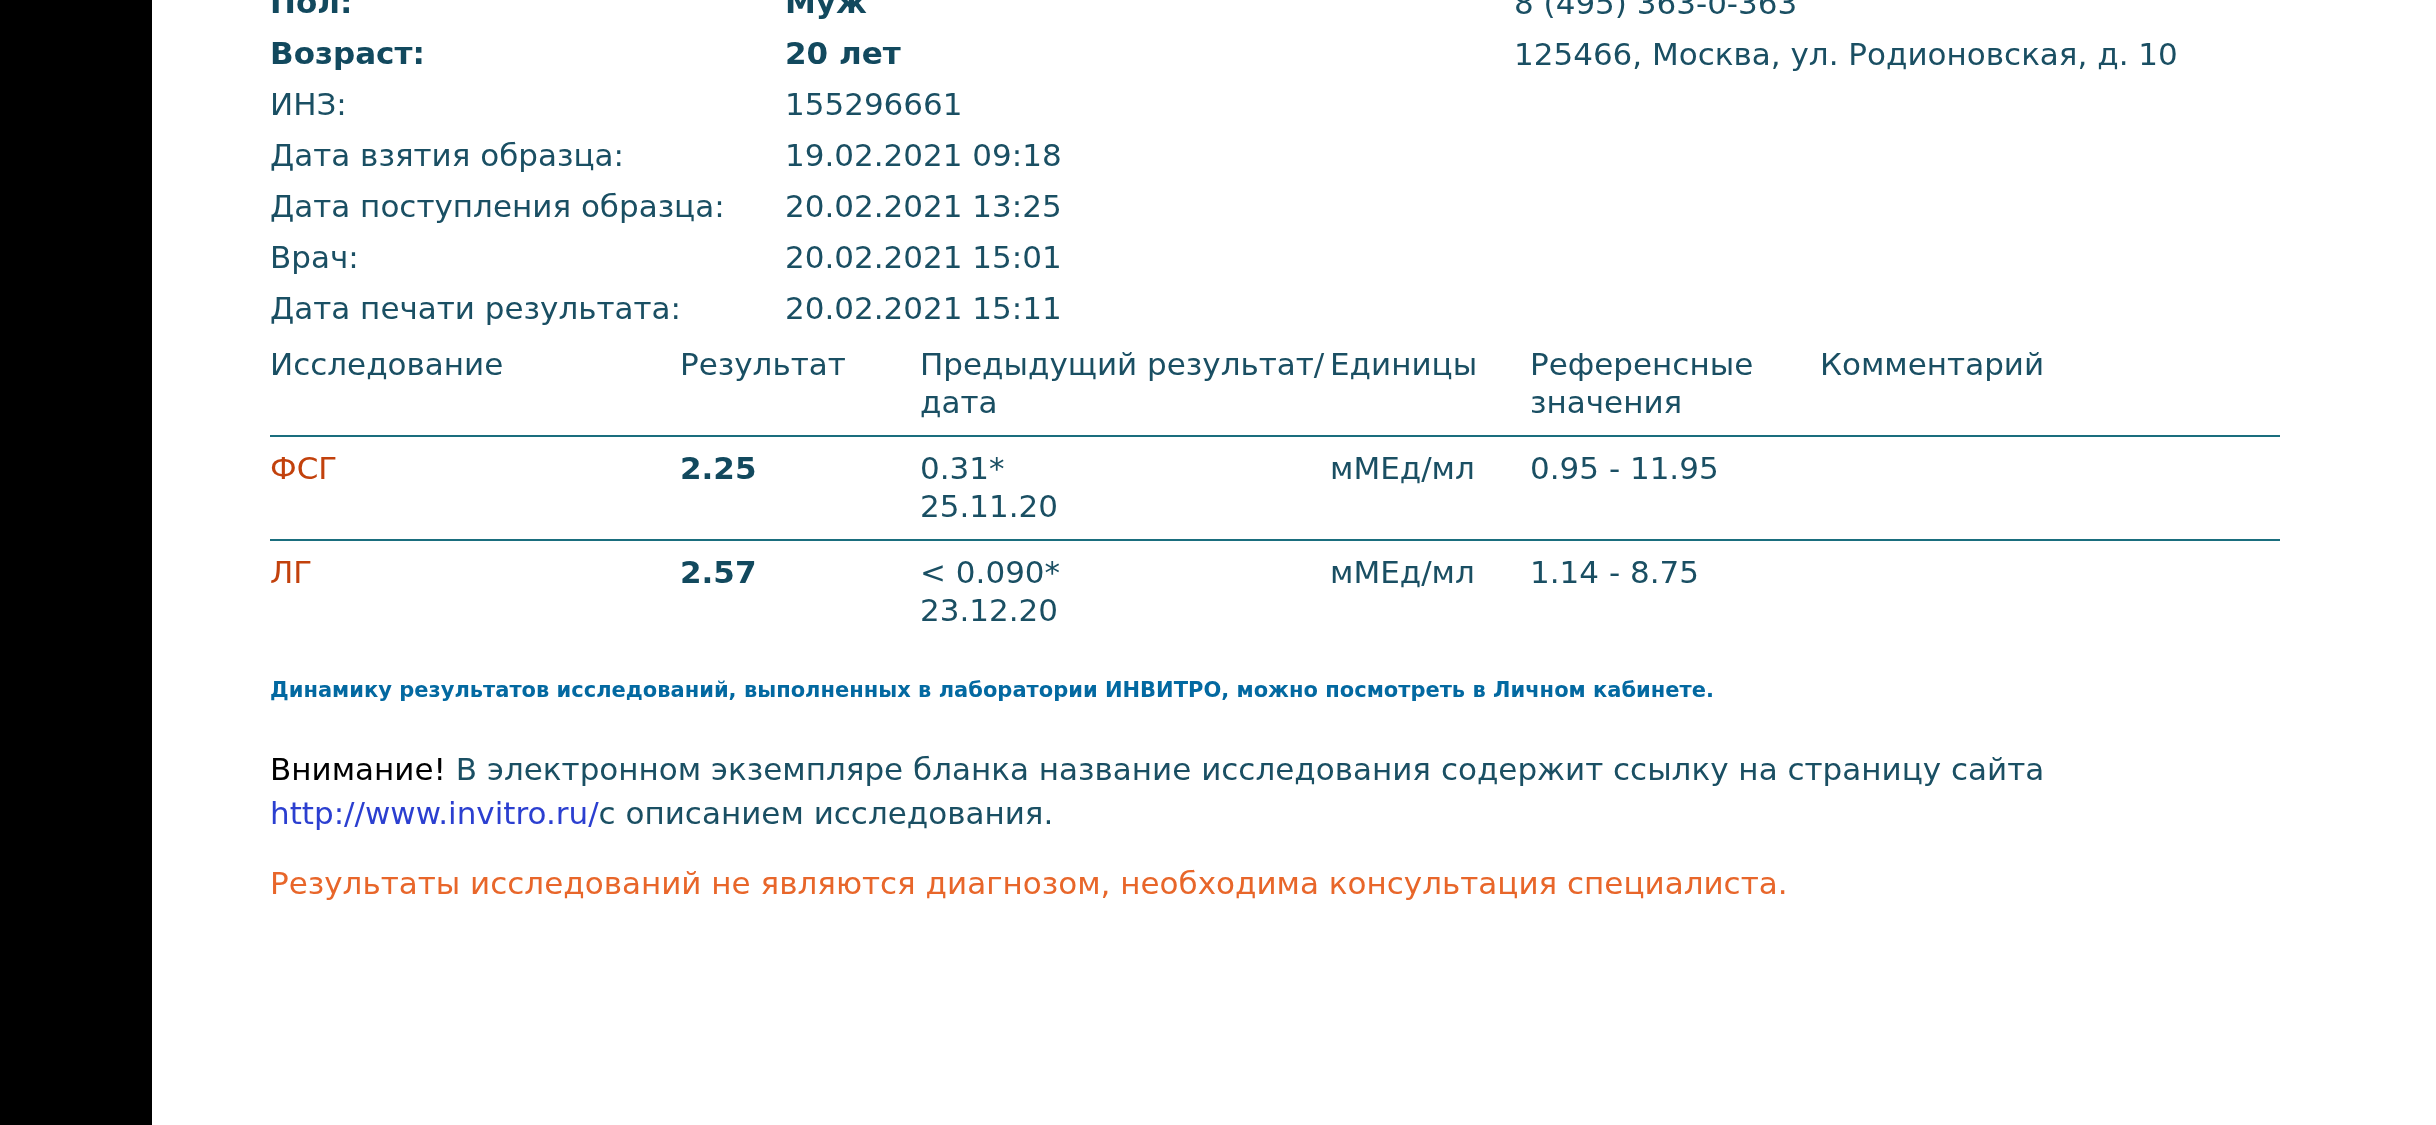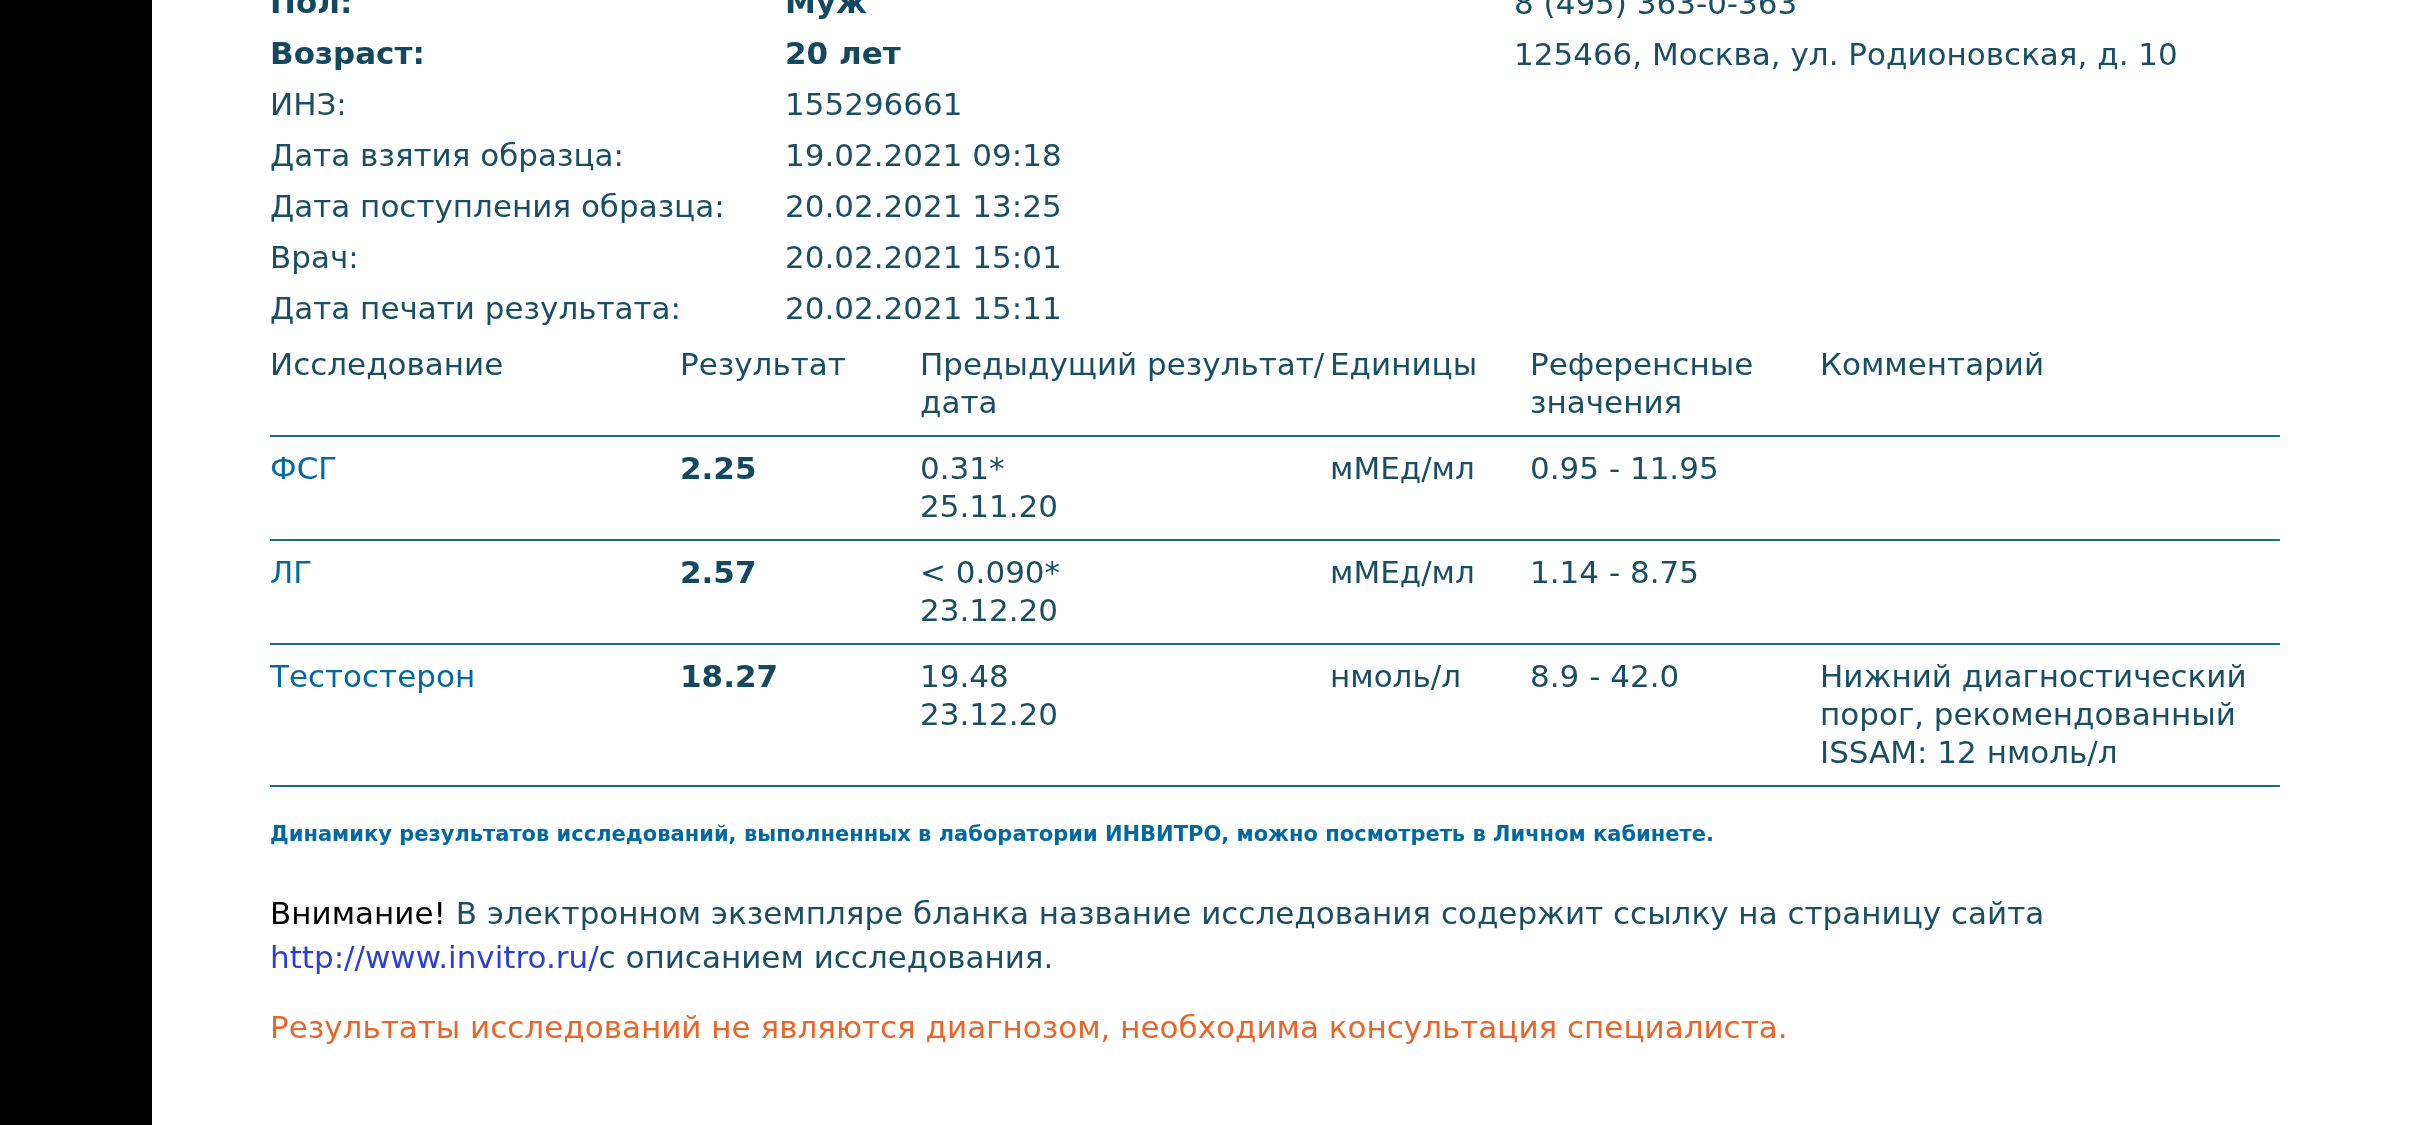--- a/index.html
+++ b/index.html
@@ -95,21 +95,21 @@
     border-bottom: 2px solid #1a6e7e;
   }
   .col-name   { width: 410px; }
   .col-result { width: 240px; }
   .col-prev   { width: 410px; }
   .col-units  { width: 200px; }
   .col-ref    { width: 290px; }
   .col-comment{ width: 460px; }
 
   .analyte {
-    color: #0369a1;
+    color: #c2410c;
   }
   .result-value {
     font-weight: bold;
     color: #12495e;
   }
   .prev-line2 {
     display: block;
   }
   .comment-text {
     line-height: 36px;
@@ -234,35 +234,20 @@
           </td>
           <td class="col-prev">
             <span>&lt; 0.090*</span>
             <span class="prev-line2">23.12.20</span>
           </td>
           <td class="col-units">мМЕд/мл</td>
           <td class="col-ref">1.14 - 8.75</td>
           <td class="col-comment comment-text"></td>
         </tr>
 
-        <tr class="last">
-          <td class="col-name">
-            <span class="analyte">Тестостерон</span>
-          </td>
-          <td class="col-result">
-            <span class="result-value">18.27</span>
-          </td>
-          <td class="col-prev">
-            <span>19.48</span>
-            <span class="prev-line2">23.12.20</span>
-          </td>
-          <td class="col-units">нмоль/л</td>
-          <td class="col-ref">8.9 - 42.0</td>
-          <td class="col-comment comment-text">Нижний диагностический порог, рекомендованный ISSAM: 12 нмоль/л</td>
-        </tr>
 
       </tbody>
     </table>
 
     <div class="note-bold">Динамику результатов исследований, выполненных в лаборатории ИНВИТРО, можно посмотреть в Личном кабинете.</div>
 
     <div class="note-attention">
       <span class="attention-word">Внимание!</span><span> В электронном экземпляре бланка название исследования содержит ссылку на страницу сайта </span><span class="link">http://www.invitro.ru/</span><span>с описанием исследования.</span>
     </div>
 

